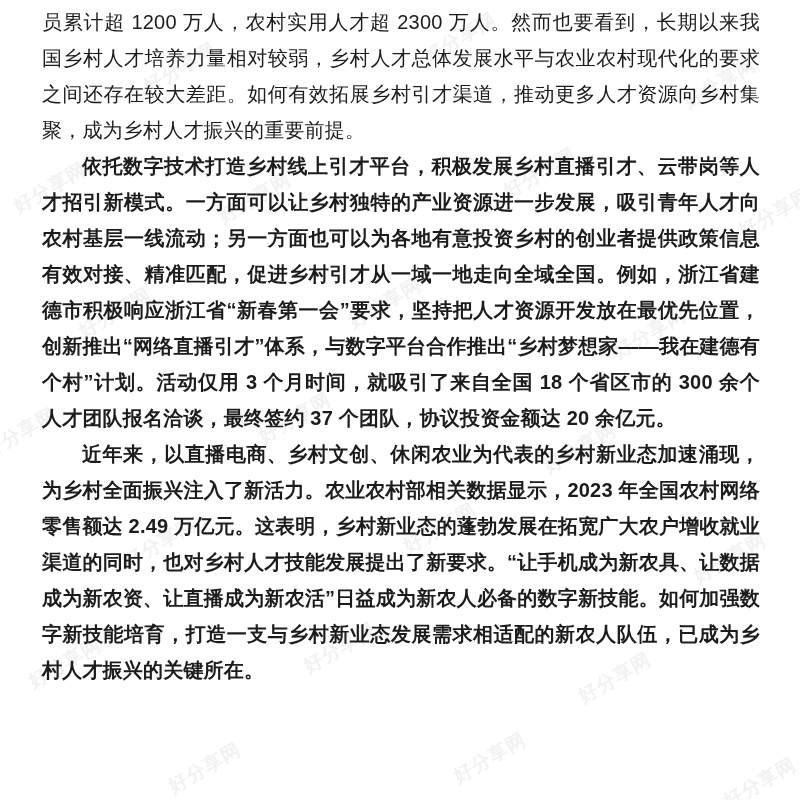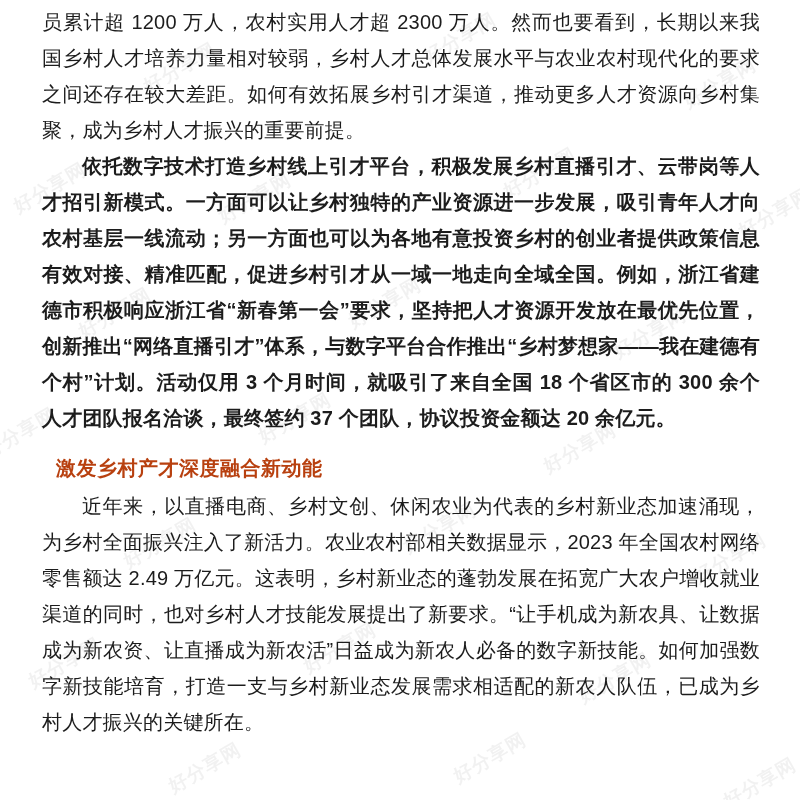--- a/index.html
+++ b/index.html
@@ -116,18 +116,17 @@
     <span class="wm" style="left:720px; top:770px;">好分享网</span>
   </div>
 
   <article class="article">
 
     <p class="para para-clipped">明显优化、素质大幅提升。农业农村部相关数据显示，我国返乡入乡创业人员累计超 1200 万人，农村实用人才超 2300 万人。然而也要看到，长期以来我国乡村人才培养力量相对较弱，乡村人才总体发展水平与农业农村现代化的要求之间还存在较大差距。如何有效拓展乡村引才渠道，推动更多人才资源向乡村集聚，成为乡村人才振兴的重要前提。</p>
 
     <p class="para">依托数字技术打造乡村线上引才平台，积极发展乡村直播引才、云带岗等人才招引新模式。一方面可以让乡村独特的产业资源进一步发展，吸引青年人才向农村基层一线流动；另一方面也可以为各地有意投资乡村的创业者提供政策信息有效对接、精准匹配，促进乡村引才从一域一地走向全域全国。例如，浙江省建德市积极响应浙江省“新春第一会”要求，坚持把人才资源开发放在最优先位置，创新推出“网络直播引才”体系，与数字平台合作推出“乡村梦想家——我在建德有个村”计划。活动仅用 3 个月时间，就吸引了来自全国 18 个省区市的 300 余个人才团队报名洽谈，最终签约 37 个团队，协议投资金额达 20 余亿元。</p>
 
 
-    <h2 class="section-heading">激发乡村产才深度融合新动能</h2>
 
     <p class="para">近年来，以直播电商、乡村文创、休闲农业为代表的乡村新业态加速涌现，为乡村全面振兴注入了新活力。农业农村部相关数据显示，2023 年全国农村网络零售额达 2.49 万亿元。这表明，乡村新业态的蓬勃发展在拓宽广大农户增收就业渠道的同时，也对乡村人才技能发展提出了新要求。“让手机成为新农具、让数据成为新农资、让直播成为新农活”日益成为新农人必备的数字新技能。如何加强数字新技能培育，打造一支与乡村新业态发展需求相适配的新农人队伍，已成为乡村人才振兴的关键所在。</p>
 
   </article>
 </div>
 
 </body></html>

